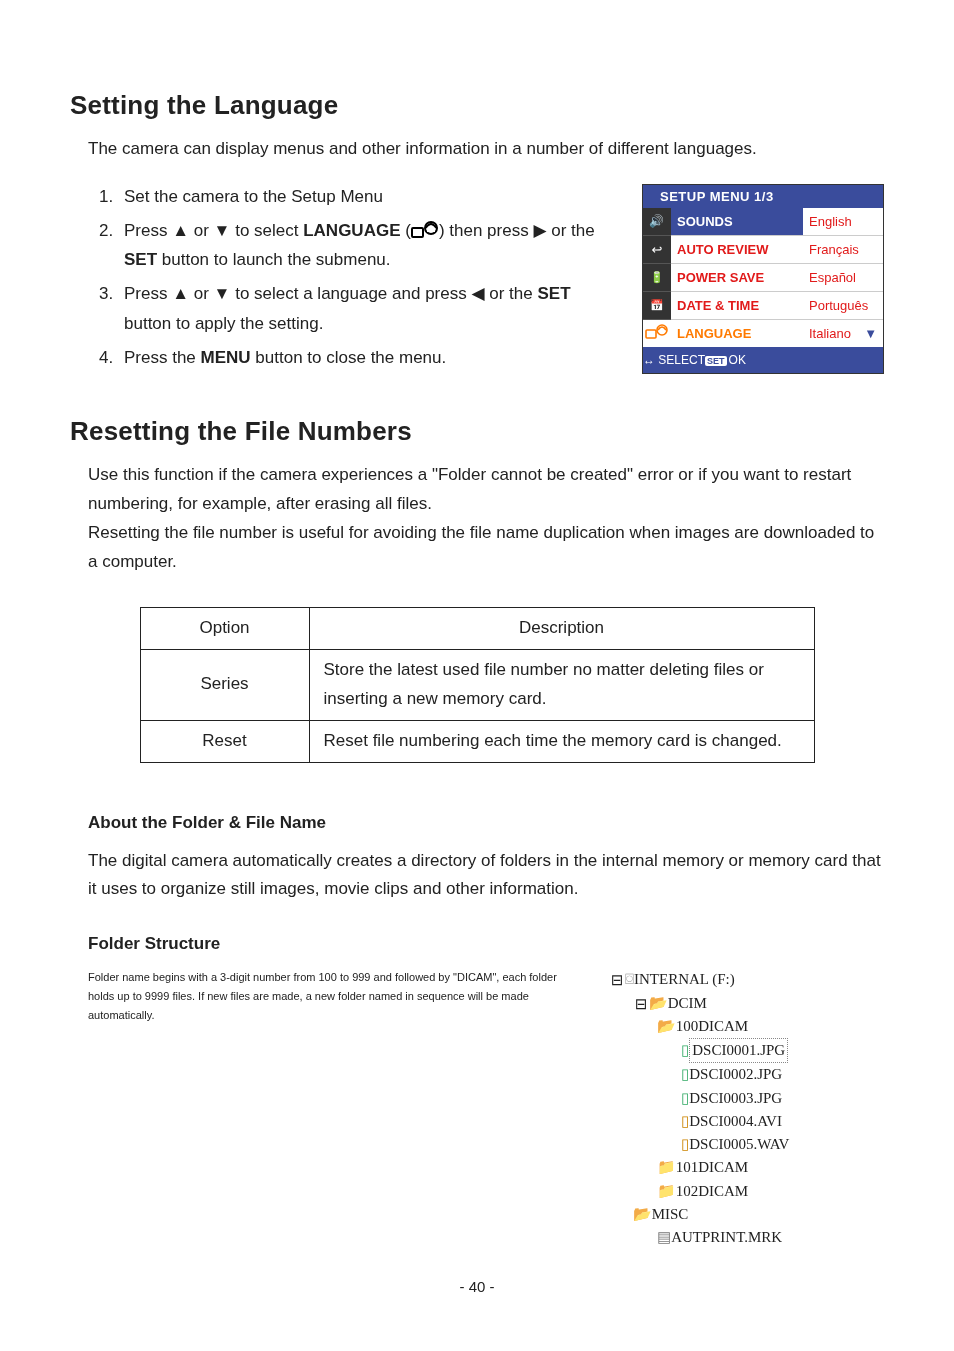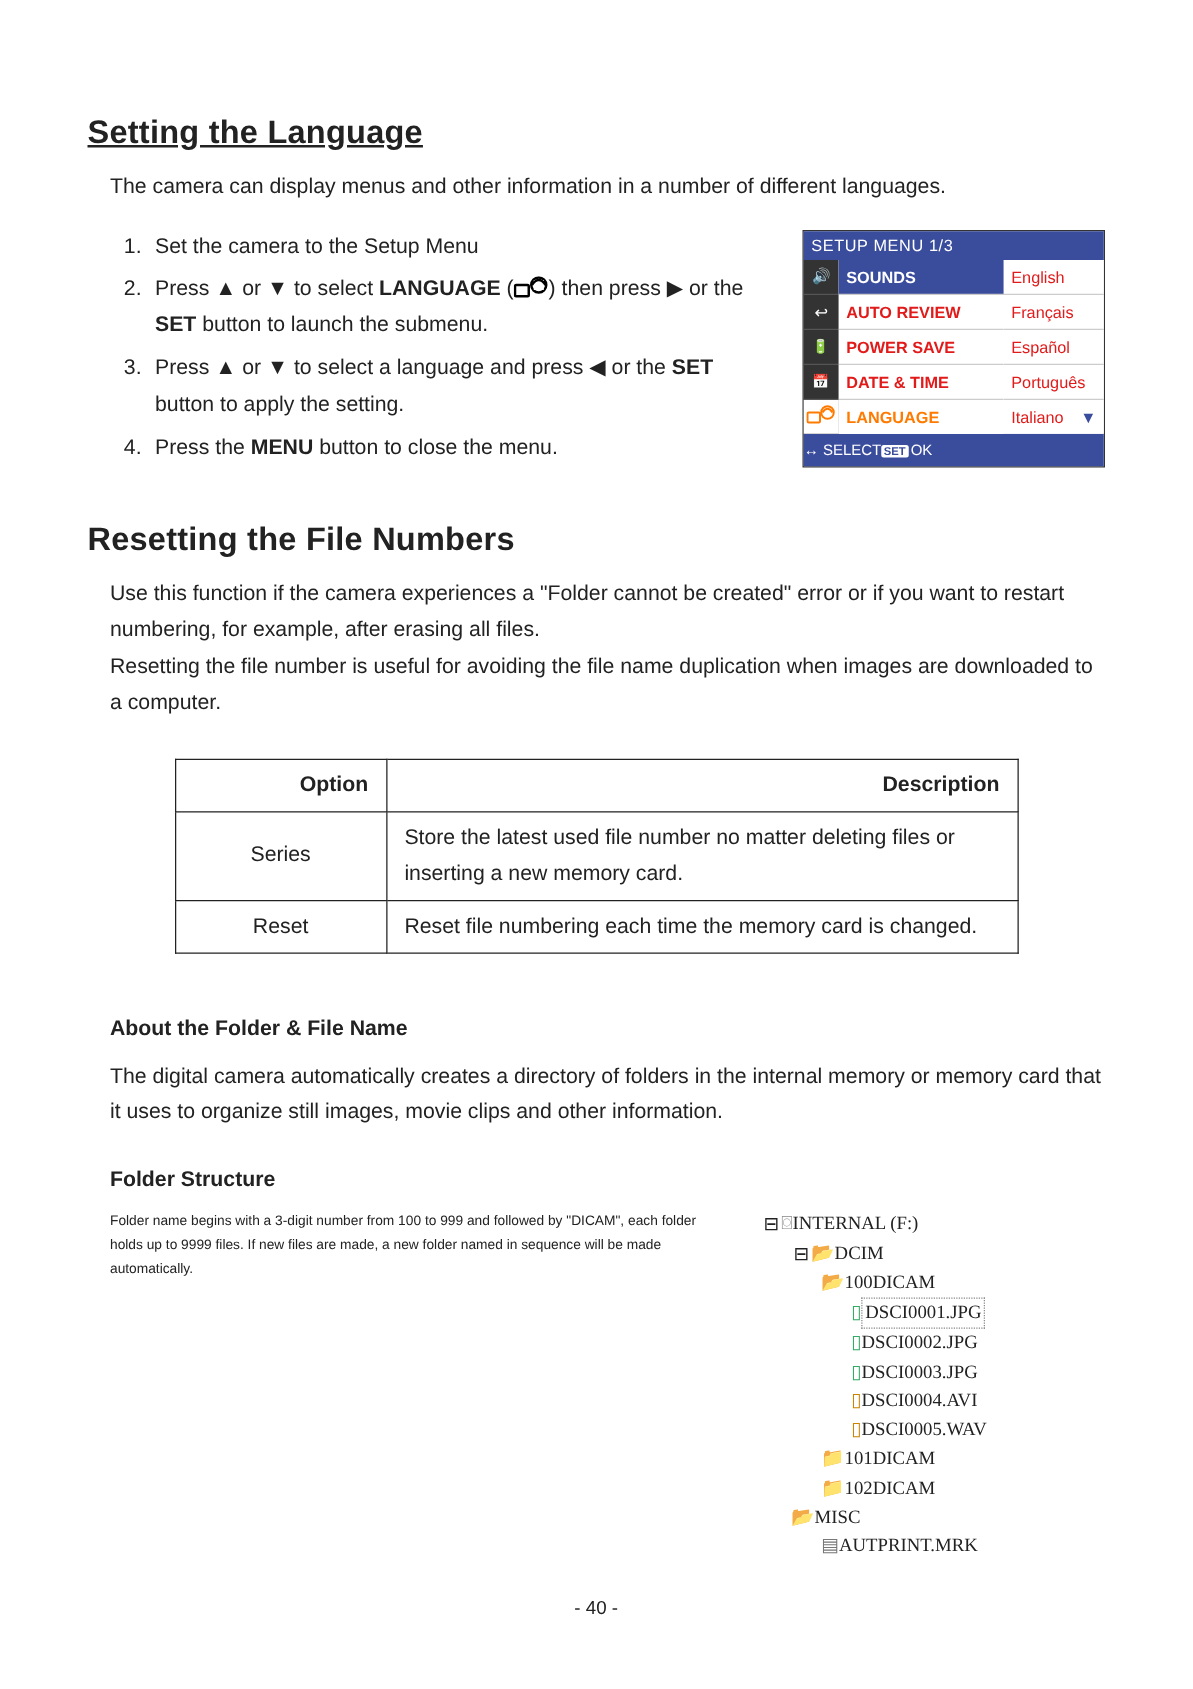--- a/index.html
+++ b/index.html
@@ -1,43 +1,43 @@
 <!DOCTYPE html>
 <html><head>
 <meta charset="utf-8">
 <style>
   html,body{margin:0;padding:0;background:#fff;color:#222;font-family:"Verdana","Geneva",Arial,sans-serif;}
   .page{width:954px;min-height:1351px;margin:0 auto;padding:90px 70px 40px 70px;box-sizing:border-box;position:relative;}
-  h1{font-size:26px;font-weight:bold;letter-spacing:.2px;margin:0 0 14px 0;text-decoration:underline;}
+  h1{font-size:26px;font-weight:bold;letter-spacing:.2px;margin:0 0 14px 0;}
   h2.section{font-size:26px;font-weight:bold;letter-spacing:.2px;margin:40px 0 14px 0;}
   .intro{font-size:17px;line-height:1.7;margin:0 0 18px 0;padding-left:18px;}
   .clearfix::after{content:"";display:block;clear:both;}
   .setup-screen{float:right;width:240px;border:1px solid #333;margin-left:20px;margin-top:2px;font-family:Arial,sans-serif;font-size:13px;}
-  .setup-screen .hdr{background:#3a4c9c;color:#fff;font-weight:normal;padding:4px 6px;letter-spacing:.5px;}
+  .setup-screen .hdr{background:#3a4c9c;color:#fff;font-weight:bold;padding:4px 17px;letter-spacing:.5px;}
   .setup-screen .body{display:flex;}
   .setup-screen .left-col{flex:0 0 28px;background:#333;padding-top:0;}
   .setup-screen .mid-col{flex:1;background:#fff;}
   .setup-screen .right-col{flex:0 0 80px;background:#fff;}
   .setup-screen .row{height:27px;line-height:27px;border-bottom:1px solid #ccc;padding:0 6px;white-space:nowrap;}
   .setup-screen .left-col .row{padding:0;border-bottom:1px solid #555;display:flex;align-items:center;justify-content:center;color:#fff;}
   .setup-screen .row:last-child{border-bottom:none;}
   .setup-screen .red{color:#e11a1a;font-weight:bold;}
   .setup-screen .lang-label{color:#ff7a00;font-weight:bold;}
   .setup-screen .langval{color:#e11a1a;}
   .setup-screen .footer{background:#3a4c9c;color:#fff;display:flex;justify-content:flex-start;align-items:center;height:26px;font-size:12px;}
   .setup-screen .footer .glyph{font-family:Arial;}
   .setup-screen .footer .setlabel{background:#fff;color:#3a4c9c;font-size:9px;font-weight:bold;padding:0 2px;border-radius:2px;margin-right:2px;}
   .lang-icon-cell{display:flex;align-items:center;height:27px;}
   .lang-icon-cell svg{display:block;}
   ol.steps{font-size:17px;line-height:1.75;margin:0 0 0 18px;padding-left:30px;}
   ol.steps li{margin-bottom:4px;padding-left:6px;}
   .resetpara{font-size:17px;line-height:1.7;margin:0 0 30px 0;padding-left:18px;}
   table.opt{width:675px;border-collapse:collapse;margin:0 auto 50px auto;font-size:17px;background:#fff;}
   table.opt th,table.opt td{border:1px solid #222;padding:6px 14px;line-height:1.7;}
-  table.opt th{font-weight:bold;text-align:right;}
+  table.opt th{font-weight:normal;text-align:center;}
   table.opt td.c{ text-align:center; }
   h3.sub{font-size:17px;font-weight:bold;margin:30px 0 14px 0;padding-left:18px;}
   .para{font-size:17px;line-height:1.7;margin:0 0 20px 0;padding-left:18px;}
   .fs-wrap{padding-left:18px;}
   .fs-text{float:left;width:470px;font-size:11px;line-height:1.7;}
   .tree{float:right;width:235px;font-family:"Times New Roman",Times,serif;font-size:15px;line-height:1.55;margin-right:40px;}
   .tree .node{display:flex;align-items:center;white-space:nowrap;}
   .tree .node span.sym{display:inline-block;width:16px;text-align:center;font-family:Arial;}
   .tree .lvl1{padding-left:0;}
   .tree .lvl2{padding-left:24px;}

